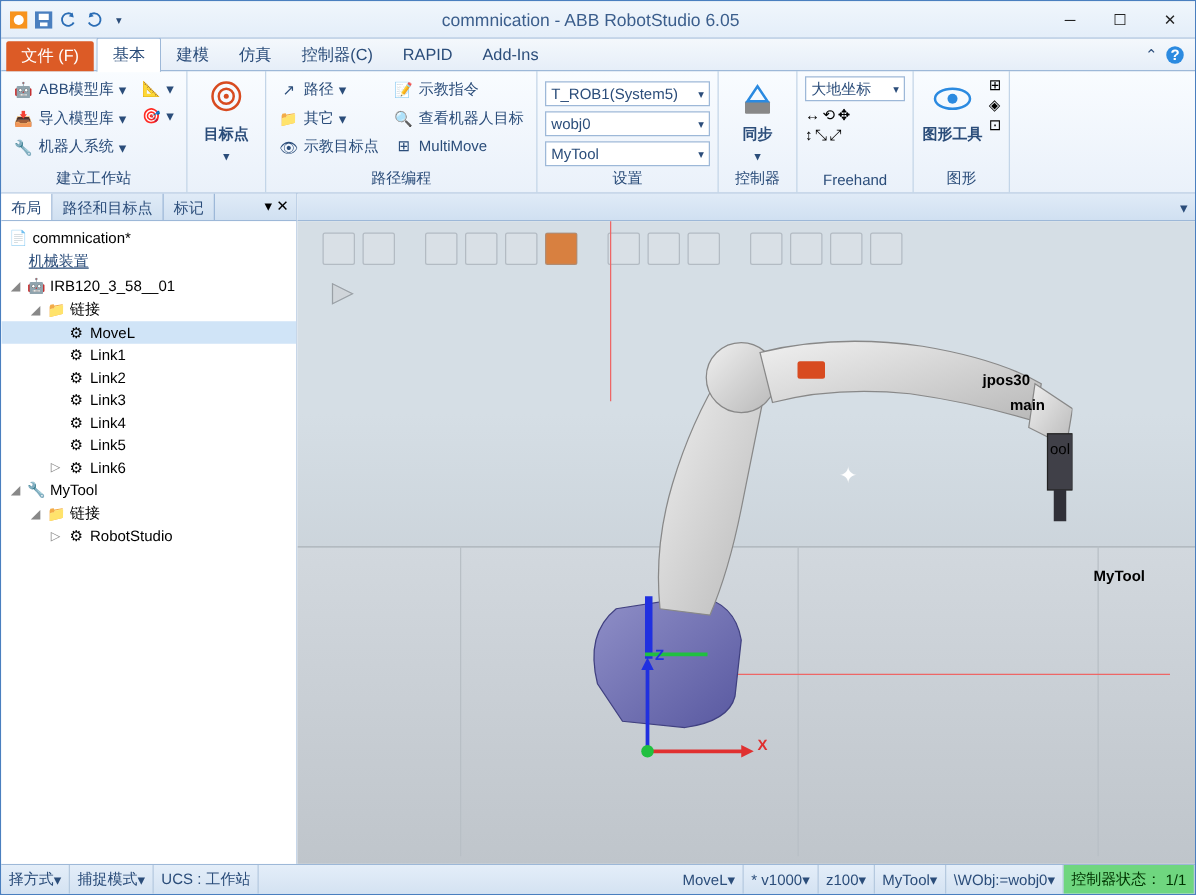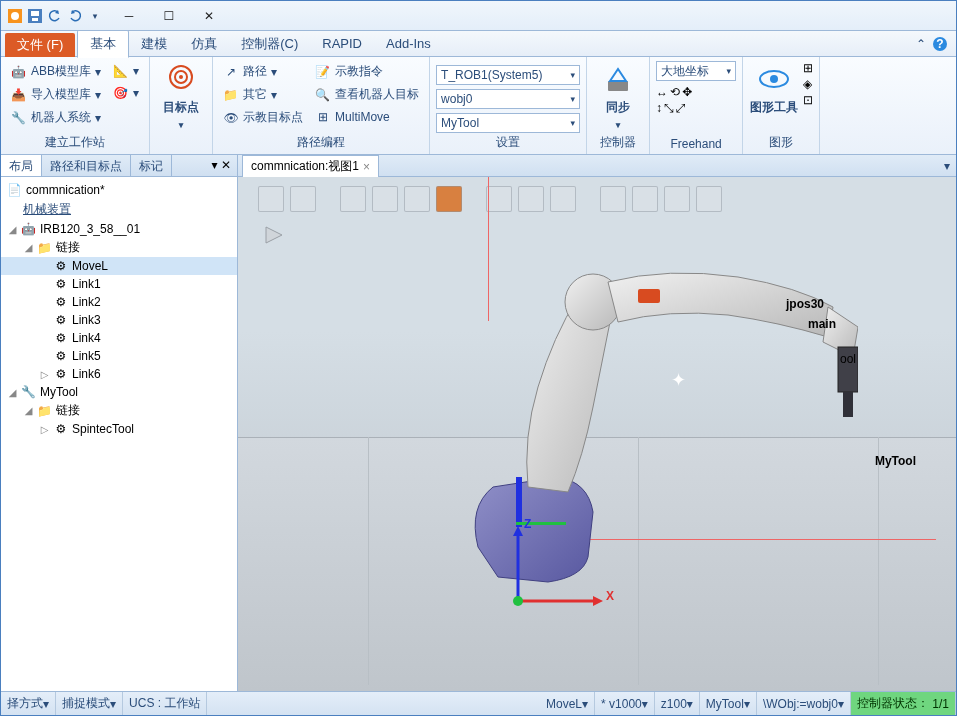--- a/index.html
+++ b/index.html
@@ -17,21 +17,21 @@
 .menubar .help { margin-left: auto; margin-right:8px; display:flex; gap:6px; align-items:center; }
 .ribbon { height: 98px; background: linear-gradient(#f9fcff,#eaf1fa); display: flex; border-bottom: 1px solid #9db8d8; }
 .group { border-right: 1px solid #c3d5e8; padding: 4px 6px 2px 6px; display:flex; flex-direction:column; }
 .group-body { flex:1; display:flex; gap:4px; align-items:flex-start; }
 .group-label { text-align:center; color:#2b4d7a; font-size:12px; padding:1px 0; }
 .rbtn { display:flex; align-items:center; gap:4px; padding:2px 4px; color:#2b4d7a; white-space:nowrap; }
 .rbtn .ic { width:16px; height:16px; display:inline-flex; align-items:center; justify-content:center; }
 .big { flex-direction:column; text-align:center; width:50px; font-size:12px;font-weight:bold; }
 .big .ic { width:32px; height:32px; }
 .col { display:flex; flex-direction:column; gap:2px; }
-.dd { width:144px; height:20px; border:1px solid #9db8d8; background:#fff; display:flex; align-items:center; padding:0 4px; color:#2b4d7a; justify-content:space-between; }
+.dd { width:132px; height:20px; border:1px solid #9db8d8; background:#fff; display:flex; align-items:center; padding:0 4px; color:#2b4d7a; justify-content:space-between; }
 .dd .arr { font-size:9px; color:#2b4d7a; }
 .main { display:flex; height: 536px; }
 .sidebar { width:237px; border-right:1px solid #9db8d8; display:flex; flex-direction:column; background:linear-gradient(#f9fcff,#eef5fc); }
 .sidetabs { height:22px; display:flex; background:linear-gradient(#e0ebf7,#d0e0f1); border-bottom:1px solid #9db8d8; }
 .sidetabs .st { padding:3px 8px; border-right:1px solid #9db8d8; color:#2b4d7a; }
 .sidetabs .st.active { background:#fff; }
 .sidetabs .close { margin-left:auto; padding:3px 6px; }
 .tree { flex:1; background:#fff; padding:4px 0; overflow:auto; color:#000; }
 .tn { display:flex; align-items:center; padding:1px 0 1px 6px; gap:3px; white-space:nowrap; }
 .tn .tw { width:11px; text-align:center; color:#888; font-size:10px; }
@@ -79,20 +79,21 @@
         </svg>
       </div>
     <div class="btn">
         <svg width="14" height="14">
           <path d="M4 3 A5 5 0 1 1 3 9" fill="none" stroke="#2b6db5" stroke-width="1.5"></path>
           <path d="M4 1 L7 4 L3 5 Z" fill="#2b6db5"></path>
         </svg>
       </div>
     <div class="btn" style="font-size:9px;color:#2b4d7a">▾</div>
   </div>
+  <div class="title">commnication - ABB RobotStudio 6.05</div>
   <div class="winbtns">
     <div>─</div>
     <div>☐</div>
     <div>✕</div>
   </div>
 </div>
 
 <div class="menubar">
   <div class="tab file">文件 (F)</div>
   <div class="tab active">基本</div>
@@ -317,31 +318,27 @@
           <span>MyTool</span>
         </div>
       <div class="tn indent1">
           <span class="tw">◢</span>
           <span class="tic">📁</span>
           <span>链接</span>
         </div>
       <div class="tn indent2">
           <span class="tw">▷</span>
           <span class="tic">⚙</span>
-          <span>SpintecTool</span>
+          <span>RobotStudio</span>
         </div>
     </div>
   </div>
 
   <div class="viewport">
     <div class="viewtab-bar">
-      <div class="viewtab">
-          <span>commnication:视图1</span>
-          <span style="color:#888">×</span>
-        </div>
       <span style="margin-left:auto;margin-right:6px;color:#2b4d7a">▾</span>
     </div>
     <div class="scene">
       <div class="scene-toolbar">
         <div class="stb"></div>
           <div class="stb"></div>
         <div style="width:12px"></div>
         <div class="stb"></div>
           <div class="stb"></div>
           <div class="stb"></div>

